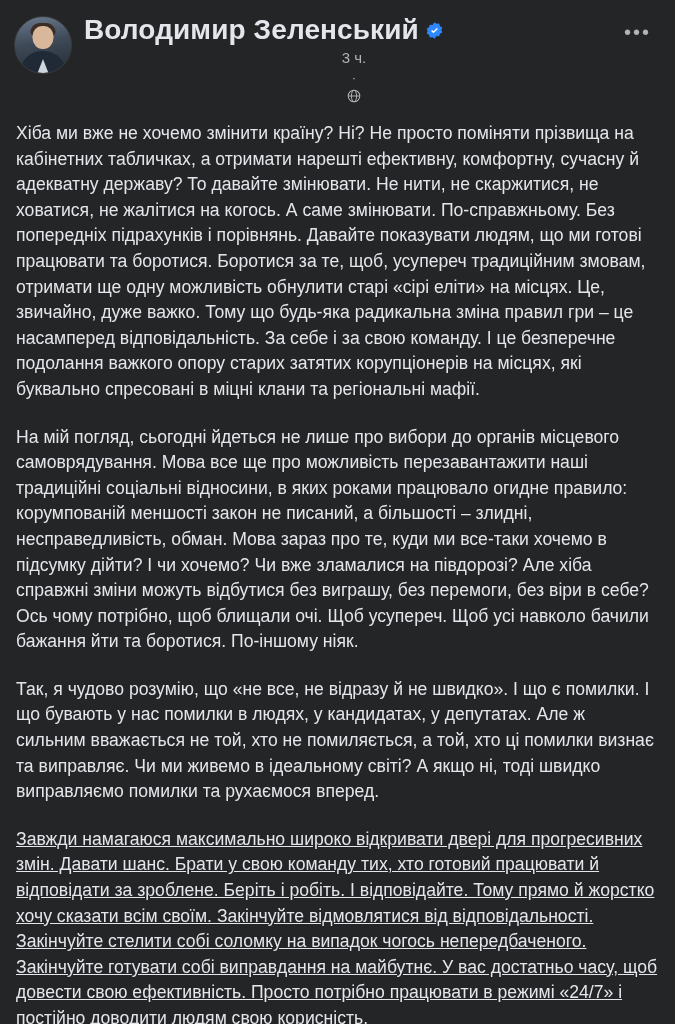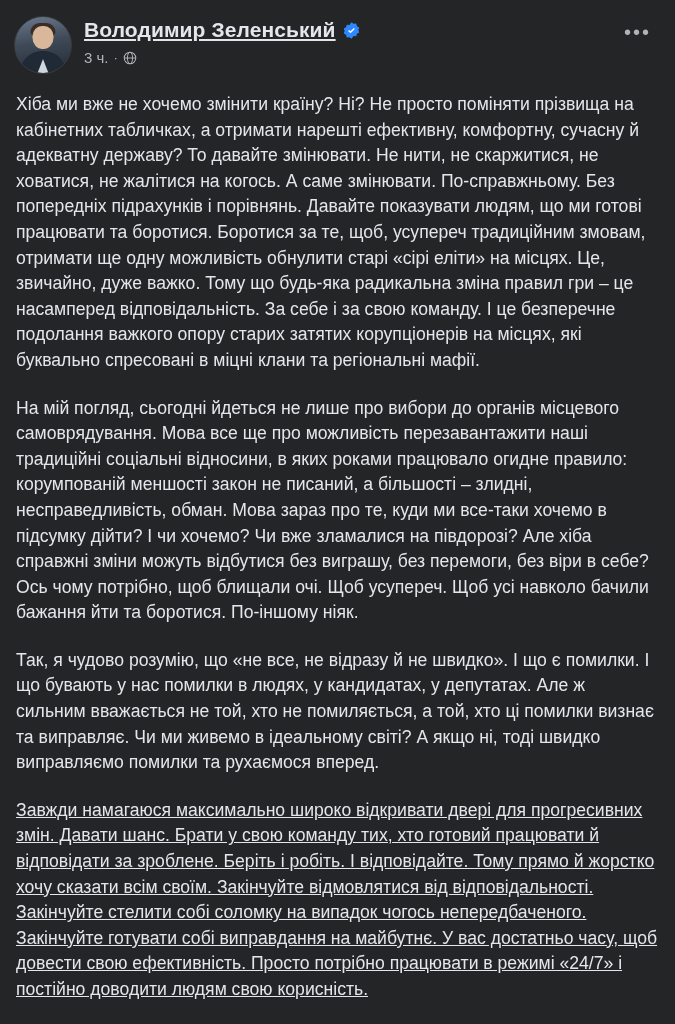--- a/index.html
+++ b/index.html
@@ -87,42 +87,42 @@
     padding-top: 2px;
     flex: 1 1 auto;
     min-width: 0;
   }
   .name-row {
     display: flex;
     align-items: center;
     gap: 6px;
   }
   .author-name {
-    font-size: 21px;
+    font-size: 28px;
     font-weight: bold;
     color: #e4e6eb;
     letter-spacing: 0.1px;
     line-height: 24px;
     white-space: nowrap;
-    text-decoration: underline;
   }
   .verified {
     width: 19px;
     height: 19px;
     flex: 0 0 19px;
     display: block;
   }
   .meta-row {
     display: flex;
     align-items: center;
     gap: 5px;
     margin-top: 7px;
     color: #b0b3b8;
     font-size: 15px;
     line-height: 17px;
+    flex-direction: column;
   }
   .meta-dot {
     font-size: 13px;
     line-height: 13px;
     color: #b0b3b8;
   }
   .globe {
     width: 14px;
     height: 14px;
     display: block;

